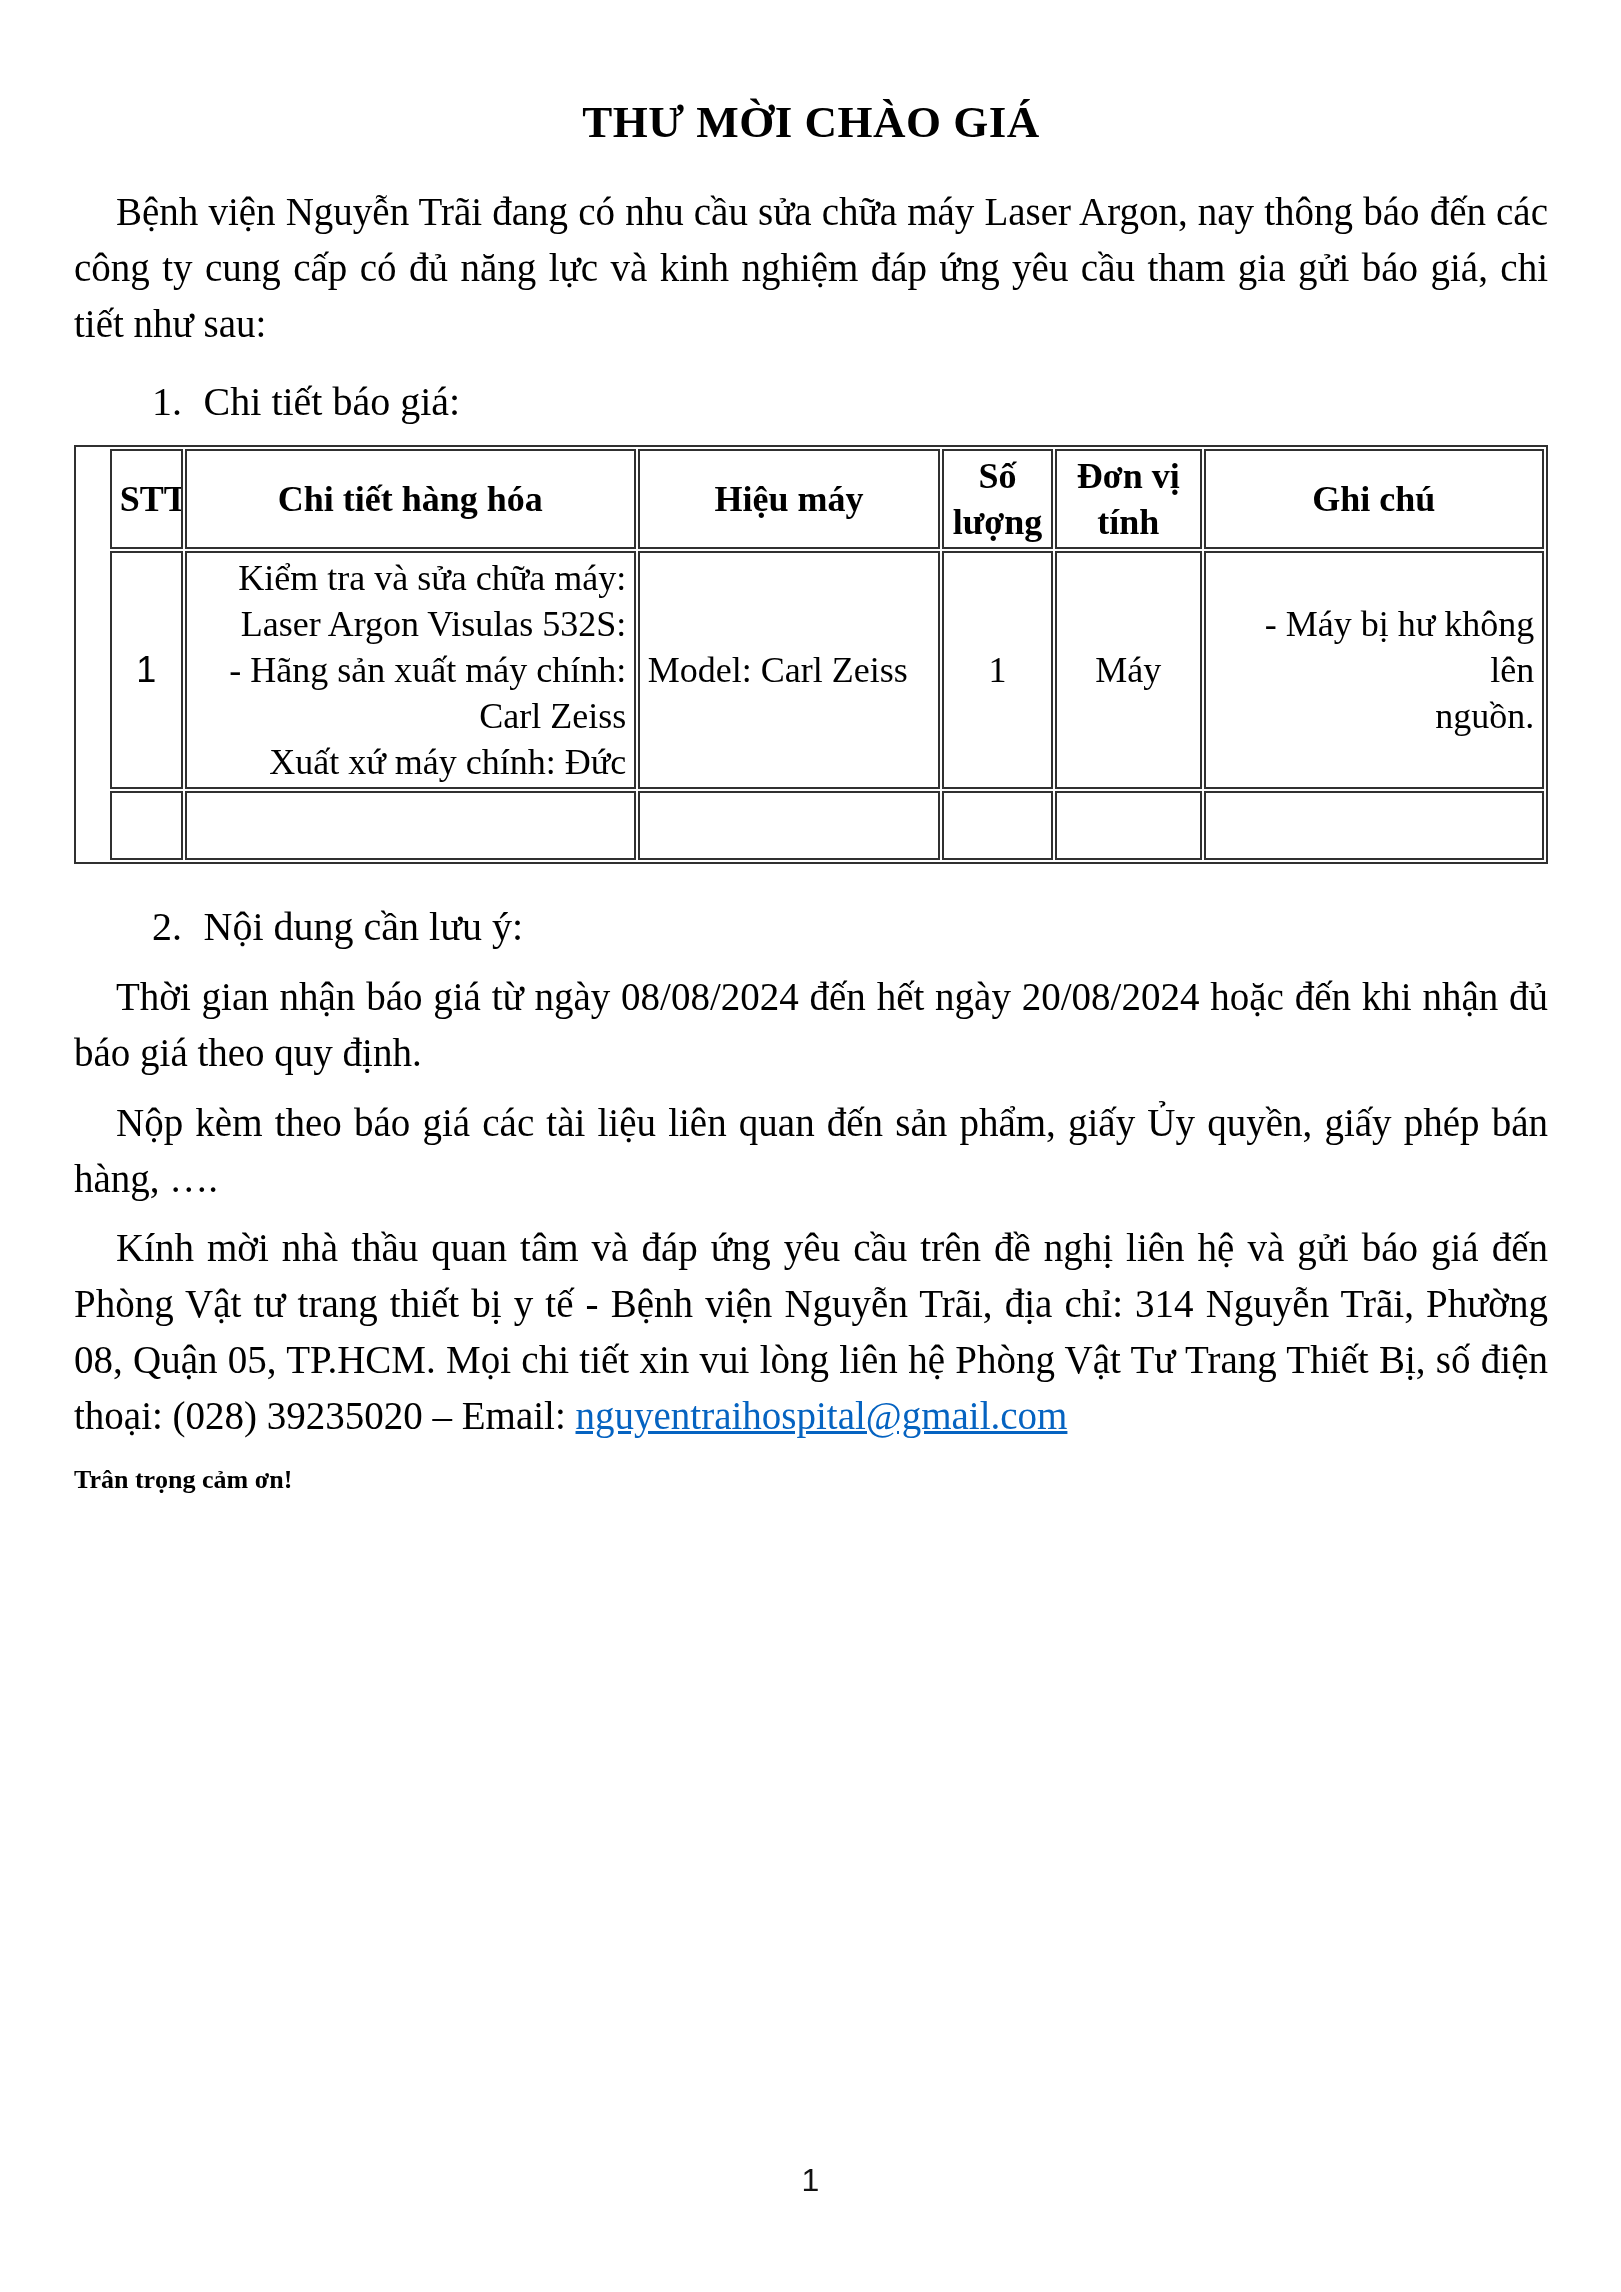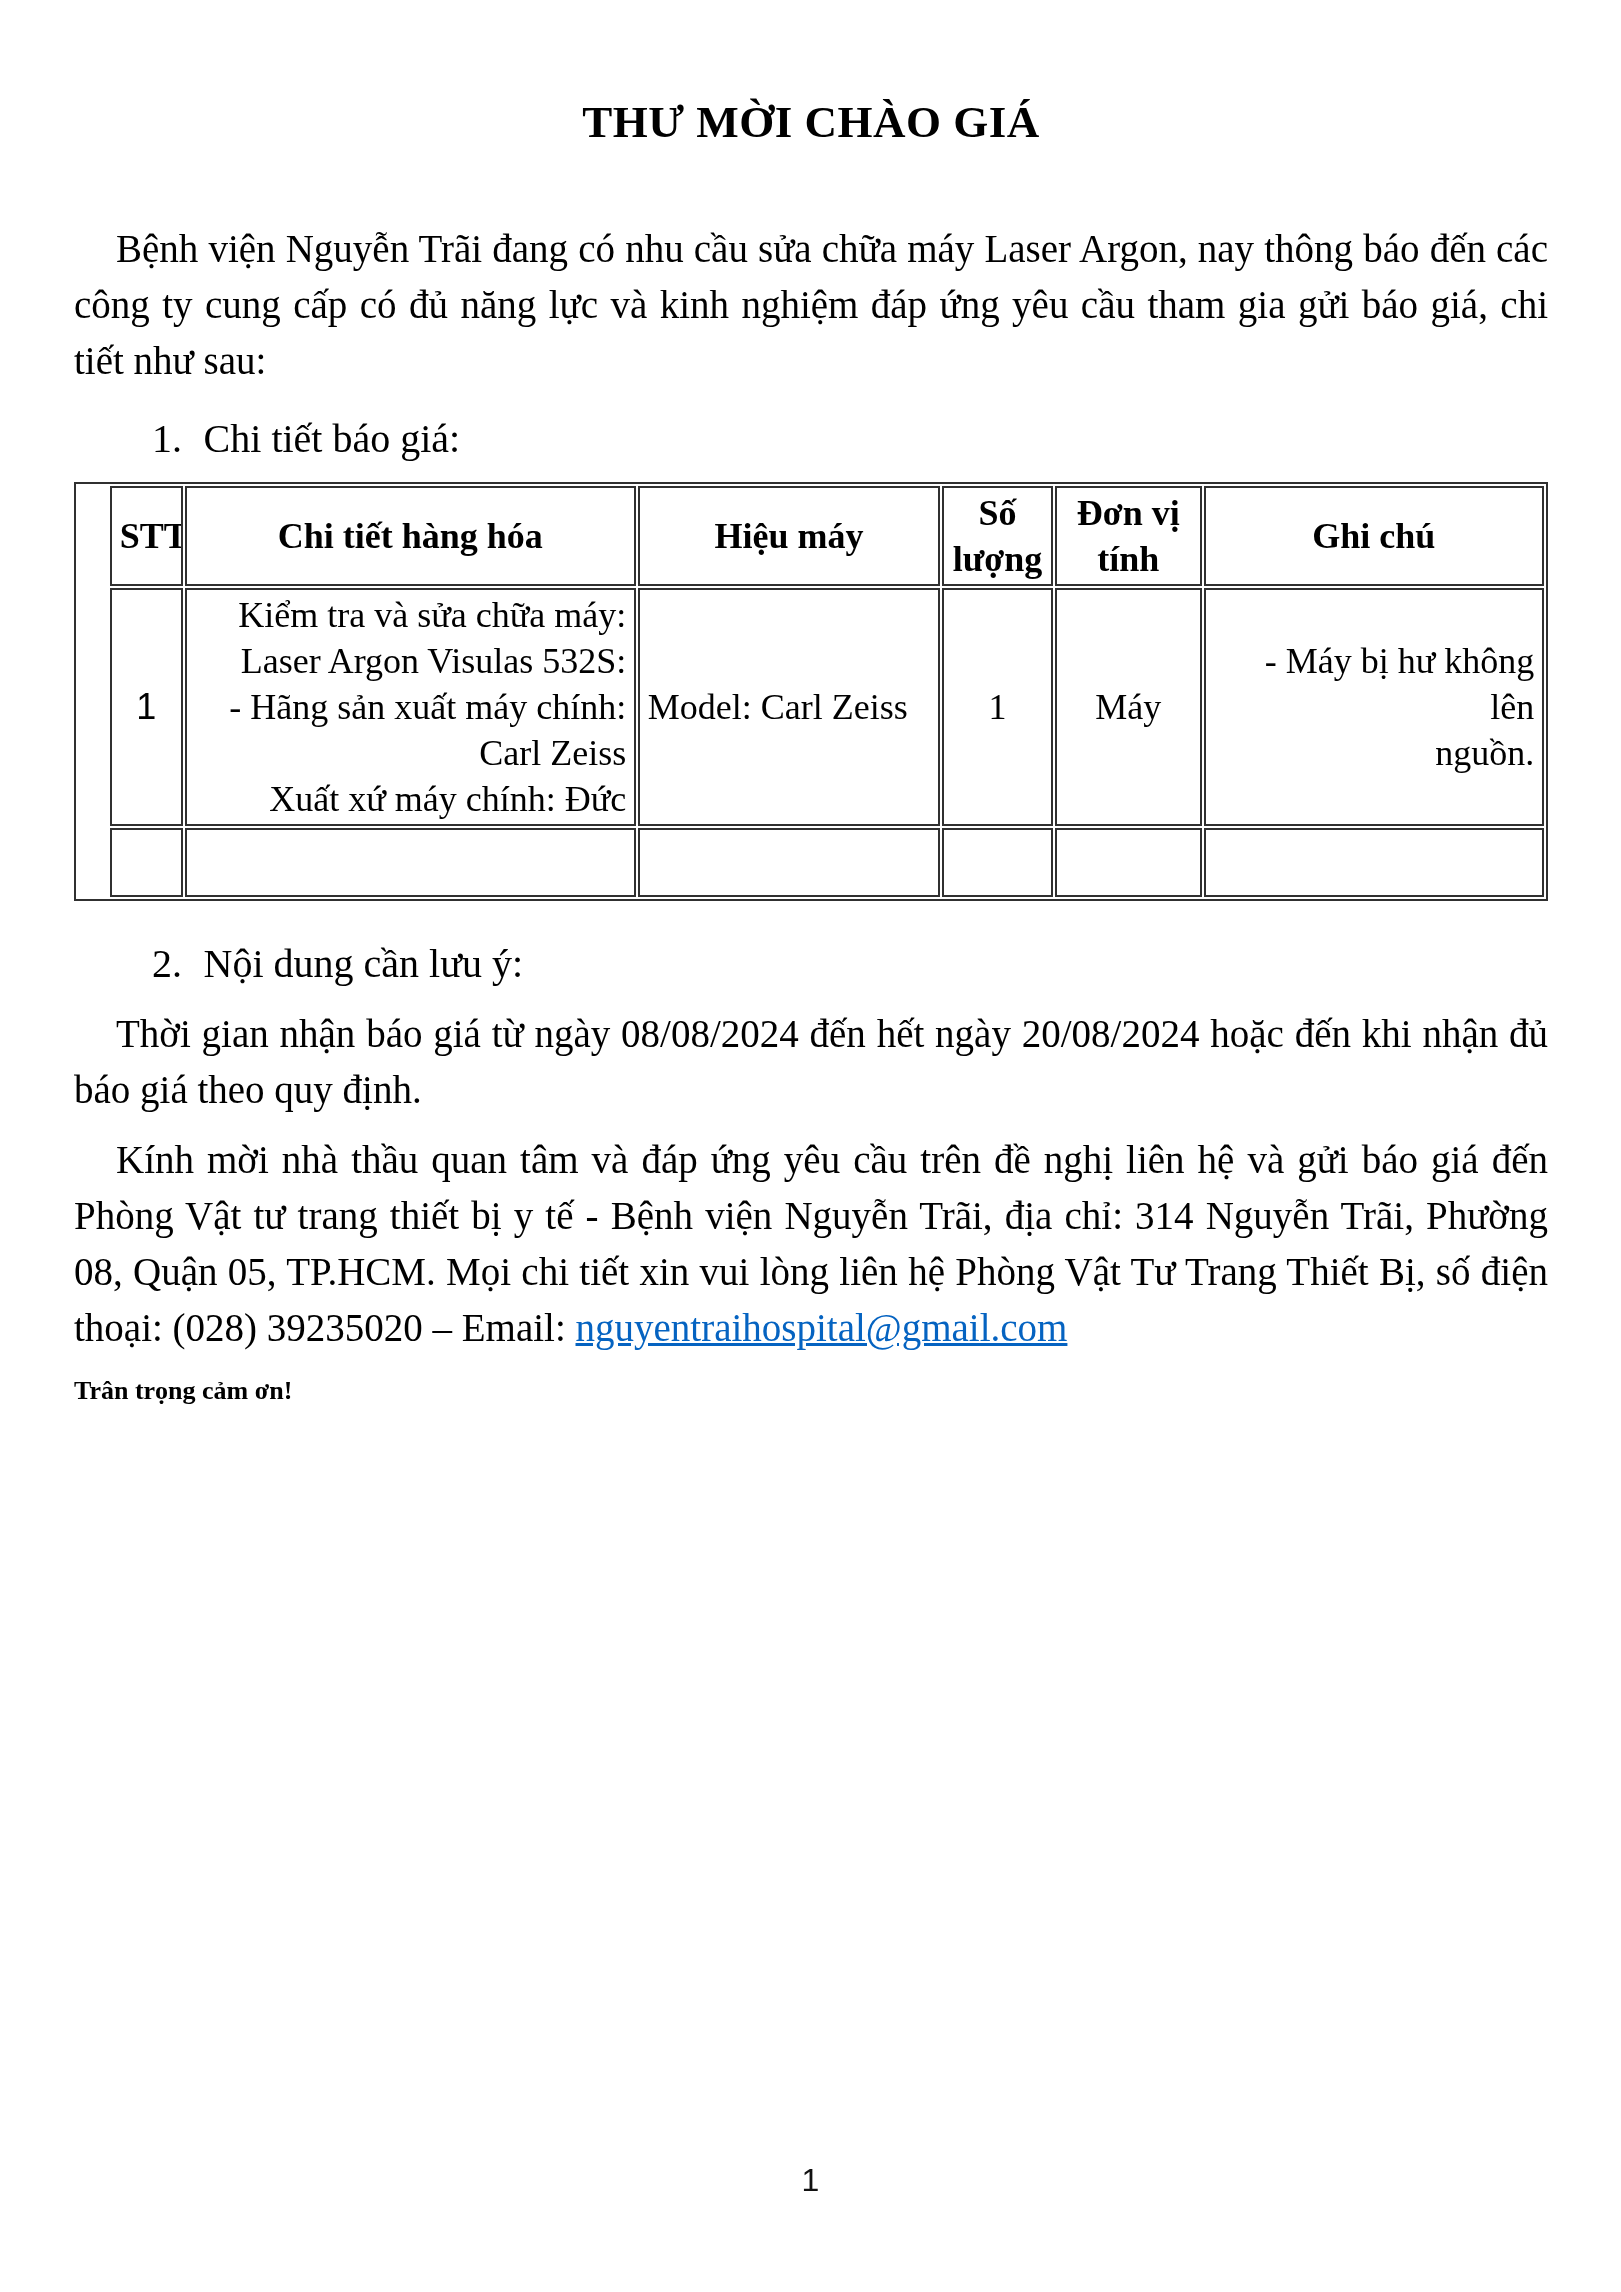--- a/index.html
+++ b/index.html
@@ -12,21 +12,21 @@
     width: 1621px;
     height: 2293px;
     background: #ffffff;
     color: #000000;
     font-family: "Liberation Serif", "DejaVu Serif", serif;
     box-sizing: border-box;
     padding: 96px 73px 0 74px;
     overflow: hidden;
   }
   .doc-title {
-    margin: 0 0 73px 0;
+    margin: 0 0 36px 0;
     text-align: center;
     font-size: 45px;
     font-weight: bold;
     letter-spacing: 0.5px;
   }
   .salutation {
     margin: 0 0 51px 0;
     text-align: center;
     font-size: 39px;
   }
@@ -149,20 +149,21 @@
       <td class="cell-center"></td>
       <td class="cell-left"></td>
     </tr>
   </tbody>
     </table>
 
   <p class="section-heading" style="margin-top:35px;"><span class="num">2.</span><span>Nội dung cần lưu ý:</span></p>
 
   <p class="body-par">Thời gian nhận báo giá từ ngày 08/08/2024 đến hết ngày 20/08/2024 hoặc đến khi nhận đủ báo giá theo quy định.</p>
 
+  <p class="body-par">Nộp kèm theo báo giá các tài liệu liên quan đến sản phẩm, giấy Ủy quyền, giấy phép bán hàng, ….</p>
 
   <p class="body-par"><span>Kính mời nhà thầu quan tâm và đáp ứng yêu cầu trên đề nghị liên hệ và gửi báo giá đến Phòng Vật tư trang thiết bị y tế - Bệnh viện Nguyễn Trãi, địa chỉ: 314 Nguyễn Trãi, Phường 08, Quận 05, TP.HCM. Mọi chi tiết xin vui lòng liên hệ Phòng Vật Tư Trang Thiết Bị, số điện thoại: (028) 39235020 – Email: </span><a class="email-link" href="#">nguyentraihospital@gmail.com</a></p>
 
   <p class="closing no-indent">Trân trọng cảm ơn!</p>
 
   <div class="page-number">1</div>
 
 </div>
 
 

